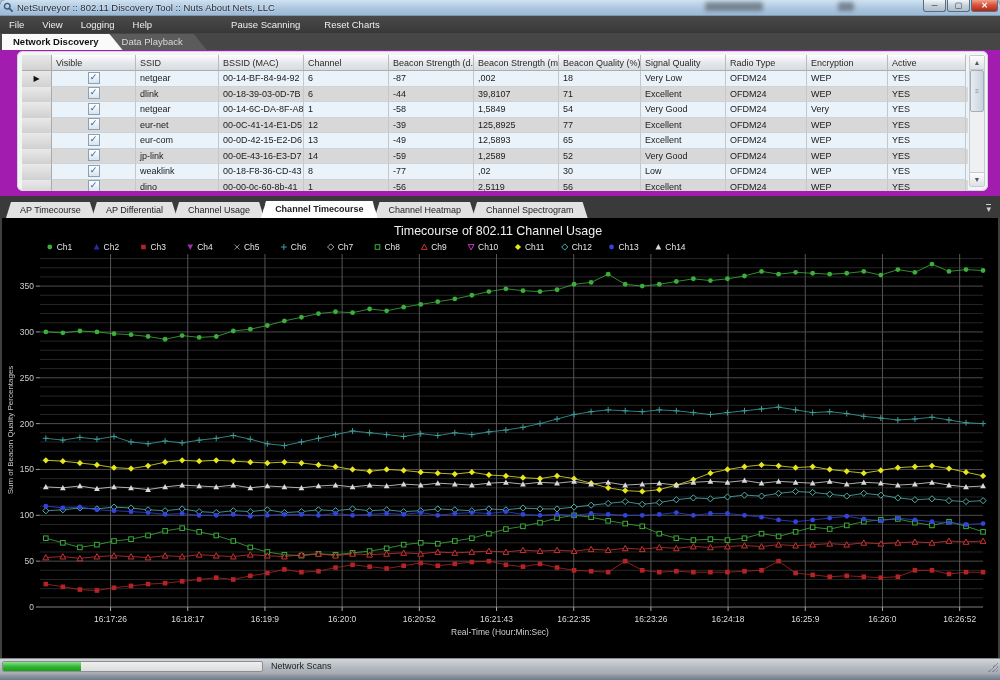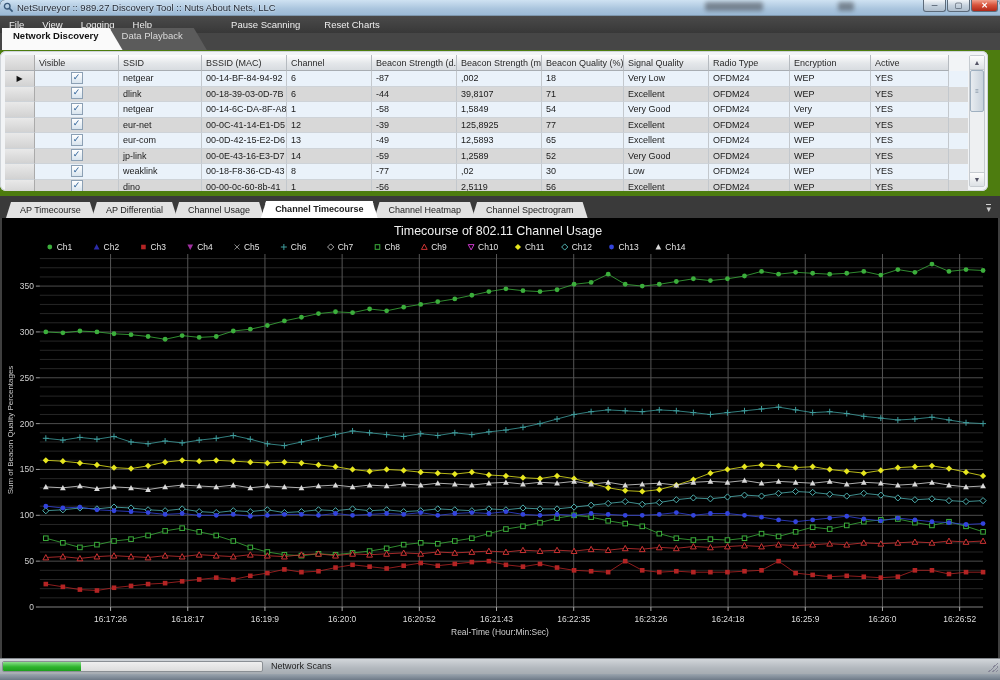--- a/index.html
+++ b/index.html
@@ -12,25 +12,25 @@
   .winbtns{position:absolute;right:2px;top:0;display:flex;}
   .winbtn{width:23px;height:12px;margin-left:1px;border:1px solid #5d6b7a;border-top:none;border-radius:0 0 3px 3px;background:linear-gradient(#f4f7fa,#c6d2de 50%,#aebdcc);font-size:8px;line-height:11px;text-align:center;color:#243040;box-sizing:border-box;}
   .winbtn.close{width:27px;background:linear-gradient(#f0a08c,#d9543c 45%,#b02818);color:#fff;font-weight:bold;}
   
   .menubar{height:17px;background:linear-gradient(#4a4a4a,#383838);display:flex;align-items:center;font-size:9.5px;color:#eee;}
   .menuitem{padding:1px 9px;cursor:default;}
   .menuactions{display:flex;margin-left:58px;}
   .menuaction{padding:1px 12px;}
   
   .maintabs{height:17px;background:#464646;display:flex;align-items:flex-end;padding-left:2px;}
-  .maintab{height:16px;line-height:16px;font-size:9.5px;padding:0 24px 6px 11px;clip-path:polygon(0 0,calc(100% - 13px) 0,100% 100%,0 100%);background:#5b5b5b;color:#d9d9d9;}
+  .maintab{height:16px;line-height:16px;font-size:9.5px;padding:0 24px 0 11px;clip-path:polygon(0 0,calc(100% - 13px) 0,100% 100%,0 100%);background:#5b5b5b;color:#d9d9d9;}
   .maintab.active{background:#fafafa;color:#111;font-weight:bold;z-index:2;}
   .maintab.inactive{margin-left:-12px;z-index:1;}
   
-  .tablewrap{height:146px;background:#4d7c0f;padding:1px 12px 5px 0;box-sizing:border-box;}
+  .tablewrap{height:146px;background:#a21caf;padding:1px 12px 5px 17px;box-sizing:border-box;}
   .panel{width:100%;height:100%;background:#f2f4f6;border-radius:6px;position:relative;overflow:hidden;box-shadow:inset 0 0 0 1px #cfd4d9;}
   .grid{position:absolute;left:5px;top:4px;right:20px;bottom:0;overflow:hidden;font-size:9px;color:#1a1a1a;}
   .grow{display:flex;height:15.5px;line-height:15.5px;}
   .grow.header{height:16px;line-height:16px;}
   .gcell{box-sizing:border-box;padding:0 4px;border-right:1px solid #c3c8cd;border-bottom:1px solid #ced3d8;white-space:nowrap;overflow:hidden;flex:0 0 auto;}
   .gcell.hdr{background:linear-gradient(#fdfdfd,#e4e7ea 55%,#d8dce0);border-right:1px solid #b6bbc0;border-bottom:1px solid #a8adb2;color:#2a2a2a;}
   .gcell.rowhdr{background:linear-gradient(#e9e9e9,#d2d2d2);border-right:1px solid #aaa;text-align:center;padding:0;}
   .rowA{background:#eaf2fa;}
   .rowB{background:#d8d8d8;}
   .chk{display:inline-block;width:10px;height:10px;border:1px solid #8ca0b4;background:linear-gradient(#fff,#d8e4ee);color:#2d6198;font-size:9px;line-height:9px;text-align:center;vertical-align:middle;margin-top:-2px;}
@@ -59,21 +59,21 @@
 </head>
 <body>
 
 <div class="window">
 
   <div class="titlebar">
     <svg class="appicon" viewBox="0 0 11 11">
       <circle cx="4.2" cy="4.2" r="2.8" fill="none" stroke="#3a5a7a" stroke-width="1.4"></circle>
       <line x1="6.4" y1="6.4" x2="9.6" y2="9.6" stroke="#3a5a7a" stroke-width="1.6"></line>
     </svg>
-    <span class="titletext">NetSurveyor :: 989.27 Discovery Tool :: Nuts About Nets, LLC</span>
+    <span class="titletext">NetSurveyor :: 802.11 Discovery Tool :: Nuts About Nets, LLC</span>
     <div class="smudge" style="left:705px;width:58px;"></div>
     <div class="smudge" style="left:838px;width:16px;"></div>
     <div class="winbtns">
       <div class="winbtn">─</div>
       <div class="winbtn">▢</div>
       <div class="winbtn close">✕</div>
     </div>
   </div>
 
   <div class="menubar">

